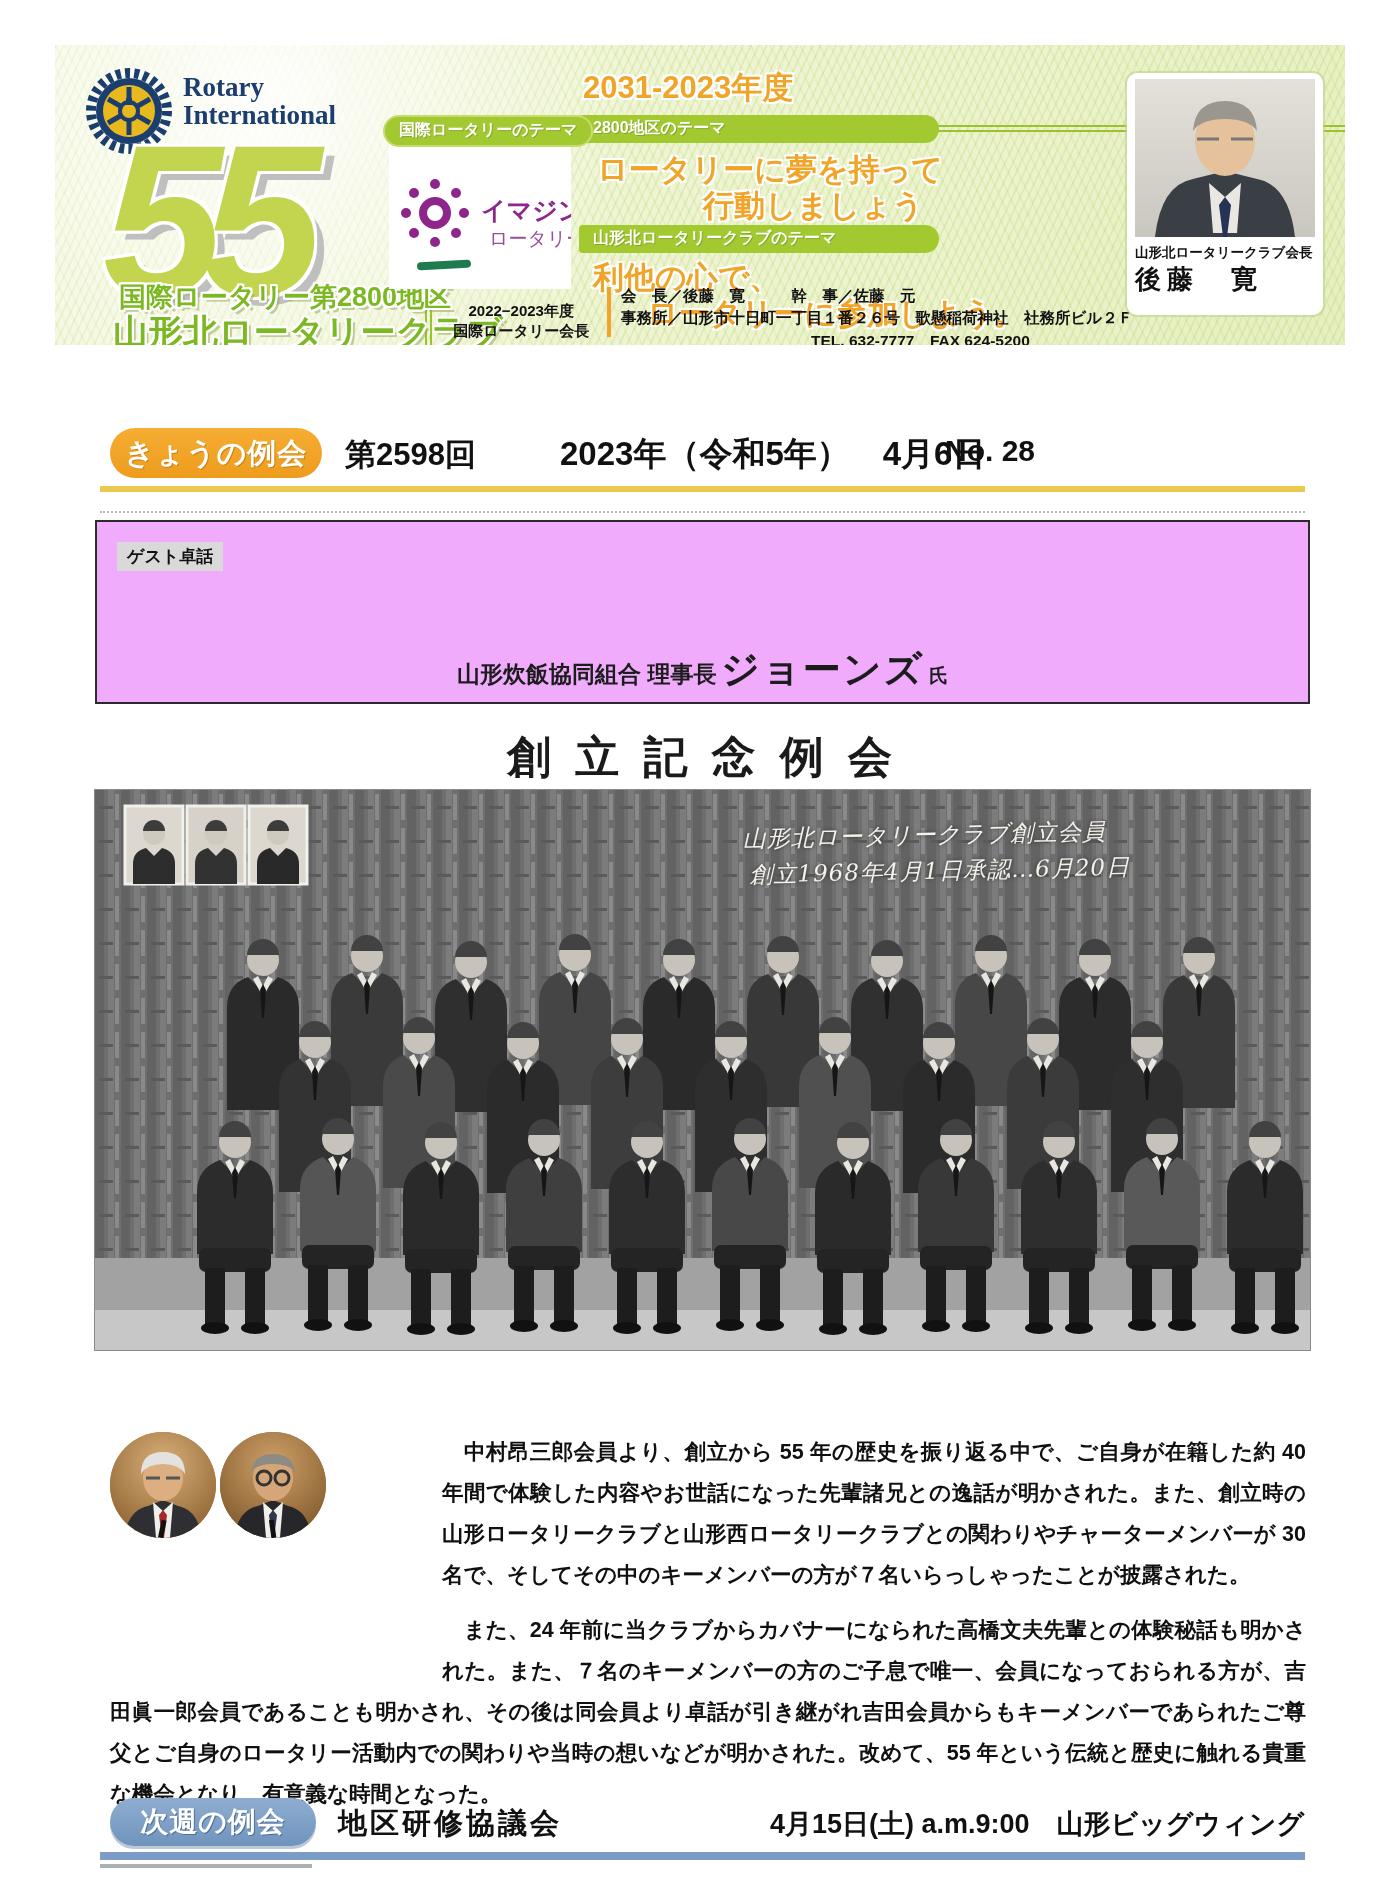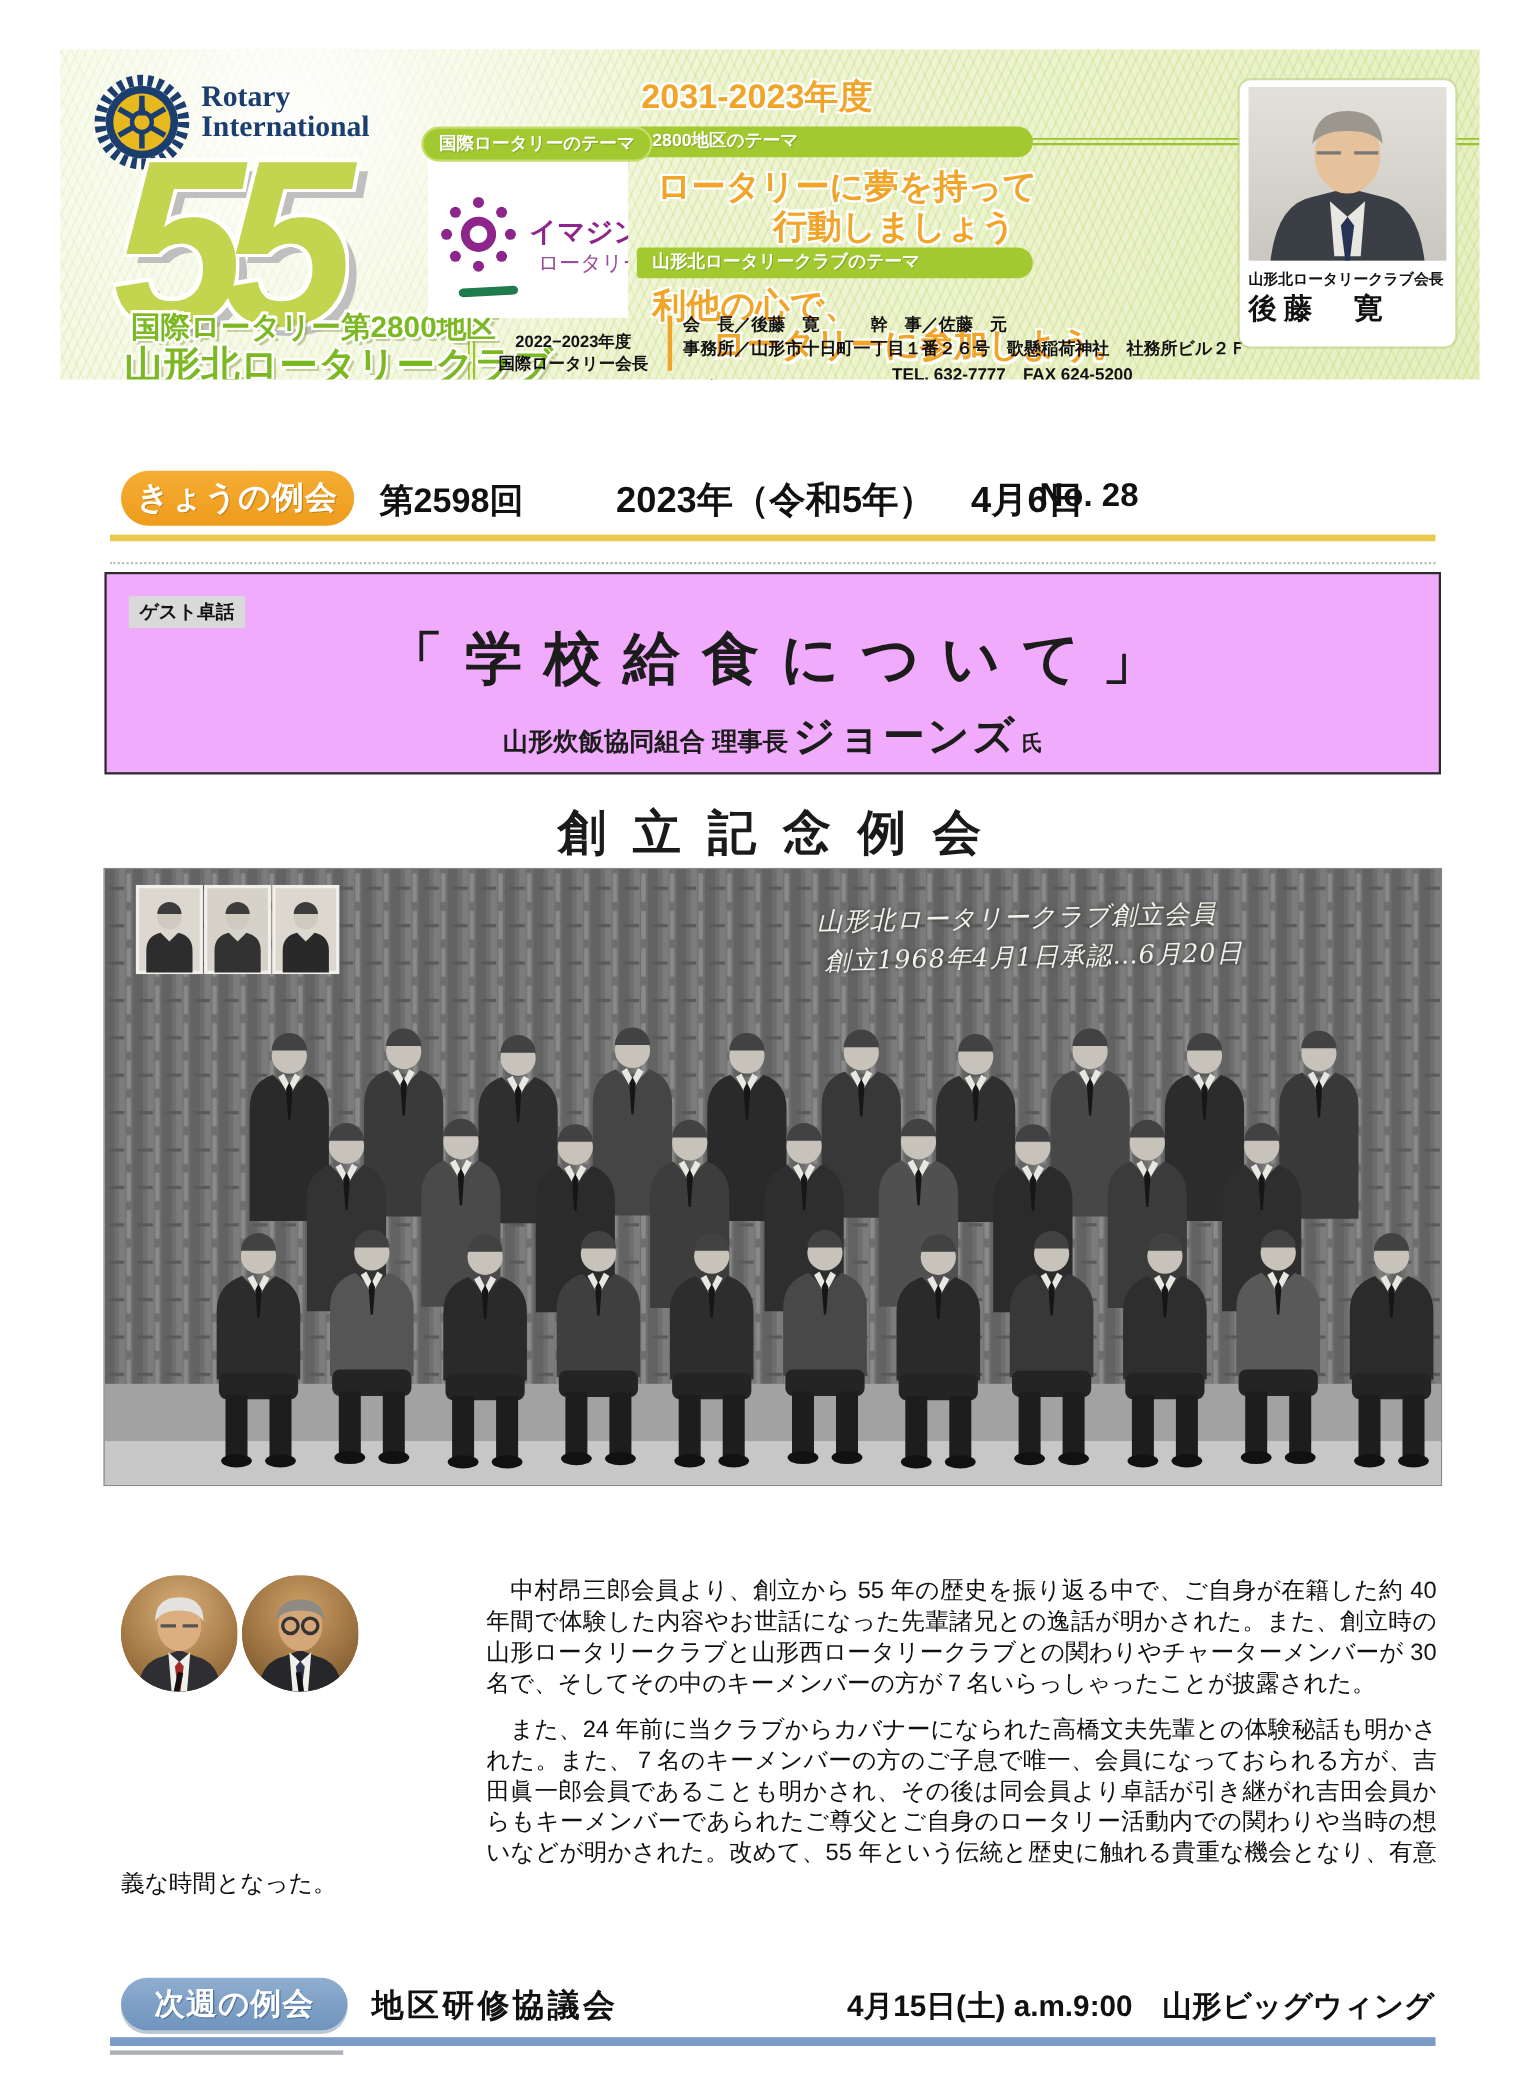--- a/index.html
+++ b/index.html
@@ -91,21 +91,21 @@
     position:absolute; left:648px; top:26px; width:540px;
     color:#f4f2ea; font-family:"DejaVu Serif","Liberation Serif",serif; font-style:italic;
     font-size:23px; line-height:1.55; letter-spacing:1px; transform:rotate(-1.2deg);
     text-shadow:0 0 4px rgba(0,0,0,.55); white-space:nowrap;
   }
 
   
   .article-heading { position:absolute; left:112px; top:1372px; font-size:30px; font-weight:bold;
     color:#111; letter-spacing:2px; white-space:nowrap; }
   .article-body { position:absolute; left:110px; top:1432px; width:1196px;
-    font-size:21.5px; line-height:28px; color:#101010; text-align:justify; font-weight:normal; }
+    font-size:21.5px; line-height:41px; color:#101010; text-align:justify; font-weight:bold; }
   .member-photos { float:left; width:332px; height:240px; }
   .member-circle { width:106px; height:106px; border-radius:50%; overflow:hidden; display:inline-block; }
   .article-body p { margin:0 0 14px 0; }
 
   
   .next-badge { position:absolute; left:110px; top:1798px; width:206px; height:48px;
     background:linear-gradient(#8fadd0,#6f94bd); border-radius:24px;
     color:#fff; font-weight:bold; font-size:28px; text-align:center; line-height:48px;
     letter-spacing:1px; text-shadow:1px 1px 0 rgba(50,80,120,.6); box-shadow:0 3px 0 rgba(110,130,160,.45);}
   .next-text { position:absolute; font-weight:bold; color:#111; white-space:nowrap; }
@@ -209,21 +209,20 @@
 
   <div class="today-badge">きょうの例会</div>
   <div class="today-text" style="left:345px; top:434px; font-size:31px;">第2598回</div>
   <div class="today-text" style="left:560px; top:432px; font-size:33px;">2023年（令和5年）　4月6日</div>
   <div class="today-text" style="left:945px; top:434px; font-size:30px;">No. 28</div>
   <div class="yellow-rule"></div>
 
   <div class="dotline"></div>
   <div class="guest-box">
     <div class="guest-badge">ゲスト卓話</div>
-    <div class="guest-title">「学校給食について」</div>
     <div class="guest-sub">
       <span class="org">山形炊飯協同組合 理事長</span>
       <span class="name">ジョーンズ</span>
       <span class="suffix">氏</span>
     </div>
   </div>
 
   <div class="anniv-title">創立記念例会</div>
 
   <div class="group-photo">

